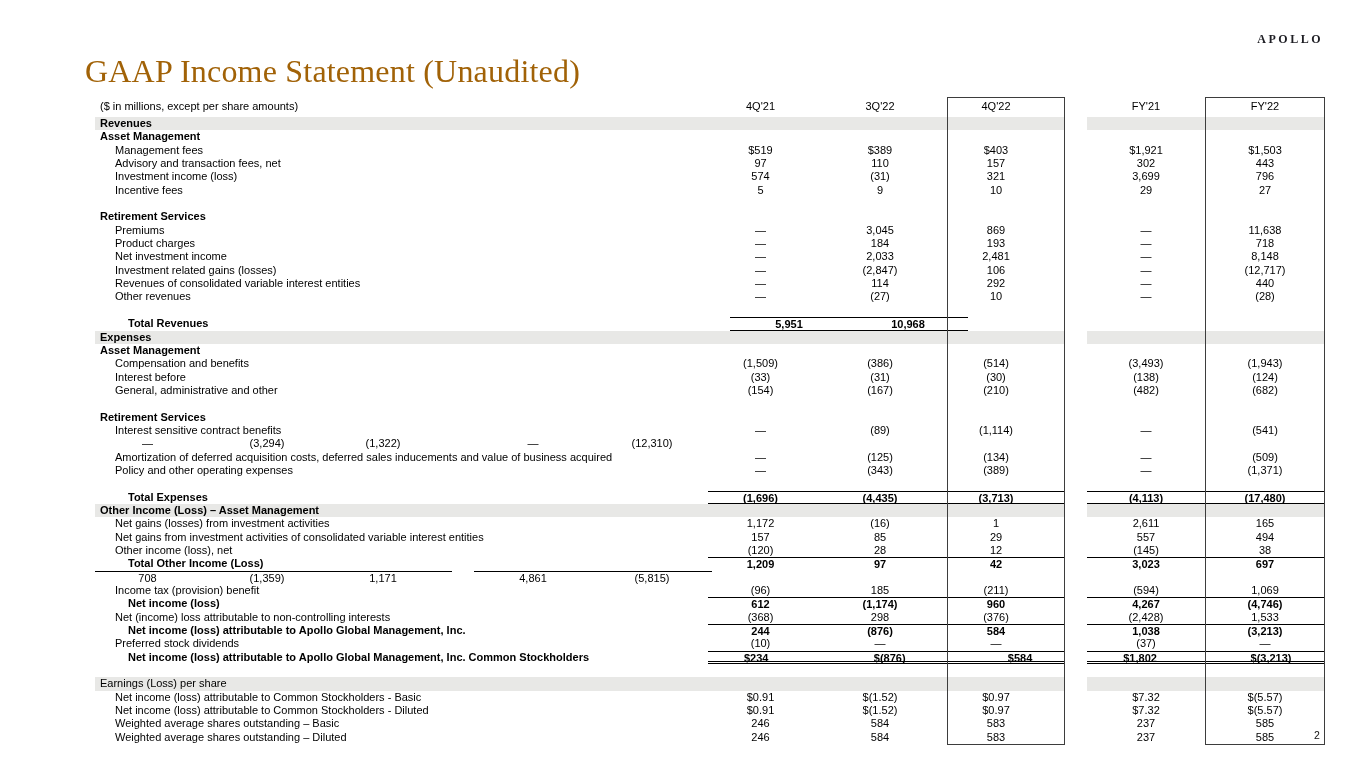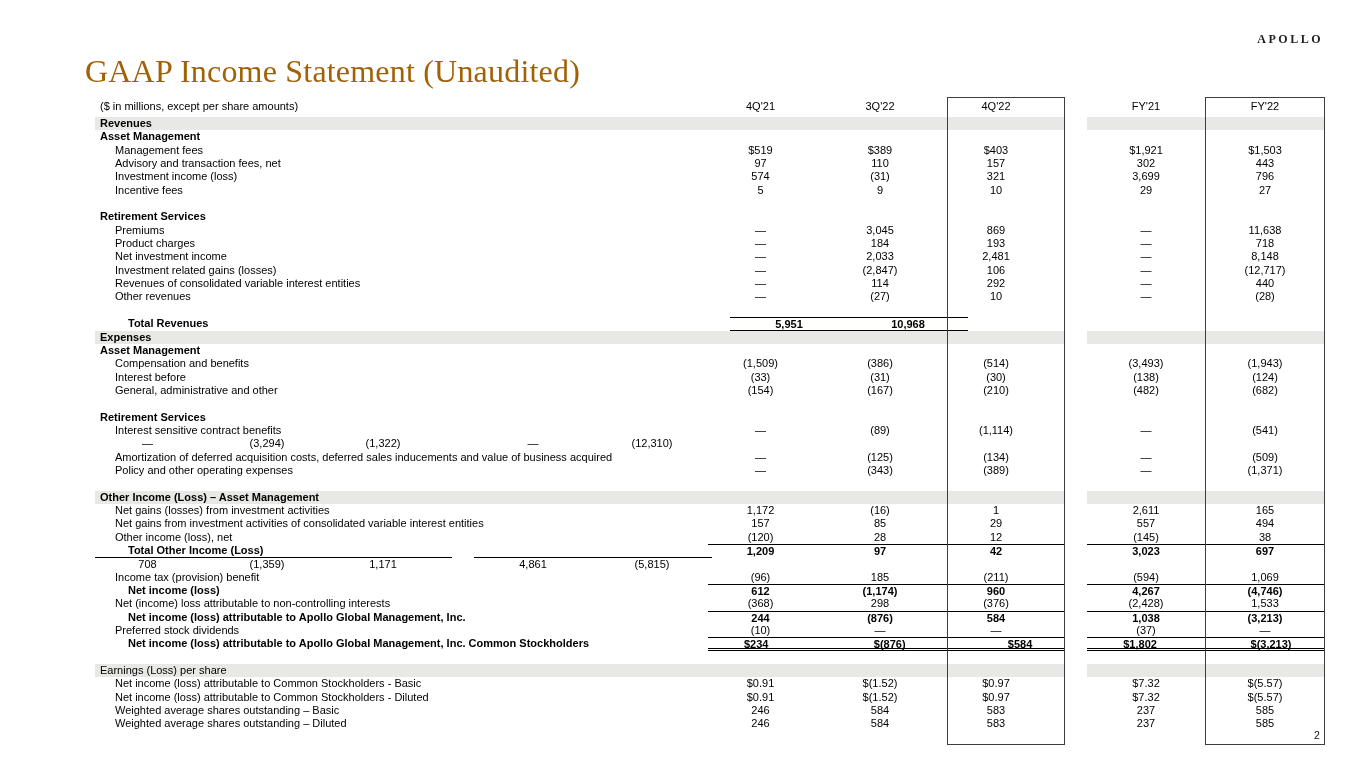--- a/index.html
+++ b/index.html
@@ -428,20 +428,33 @@
             <span class="cell c1"></span>
             <span class="cell c2"></span>
             <span class="cell c3"></span>
           </div>
           <div class="gapc"></div>
           <div class="grp fy">
             <span class="cell c4"></span>
             <span class="cell c5"></span>
           </div>
         </div>
+        <div class="row total ra rb">
+          <div class="label">Total Expenses</div>
+          <div class="grp q">
+            <span class="cell c1">(1,696)</span>
+            <span class="cell c2">(4,435)</span>
+            <span class="cell c3">(3,713)</span>
+          </div>
+          <div class="gapc"></div>
+          <div class="grp fy">
+            <span class="cell c4">(4,113)</span>
+            <span class="cell c5">(17,480)</span>
+          </div>
+        </div>
         <div class="row band">
           <div class="label">Other Income (Loss) – Asset Management</div>
           <div class="grp q">
             <span class="cell c1"></span>
             <span class="cell c2"></span>
             <span class="cell c3"></span>
           </div>
           <div class="gapc"></div>
           <div class="grp fy">
             <span class="cell c4"></span>

